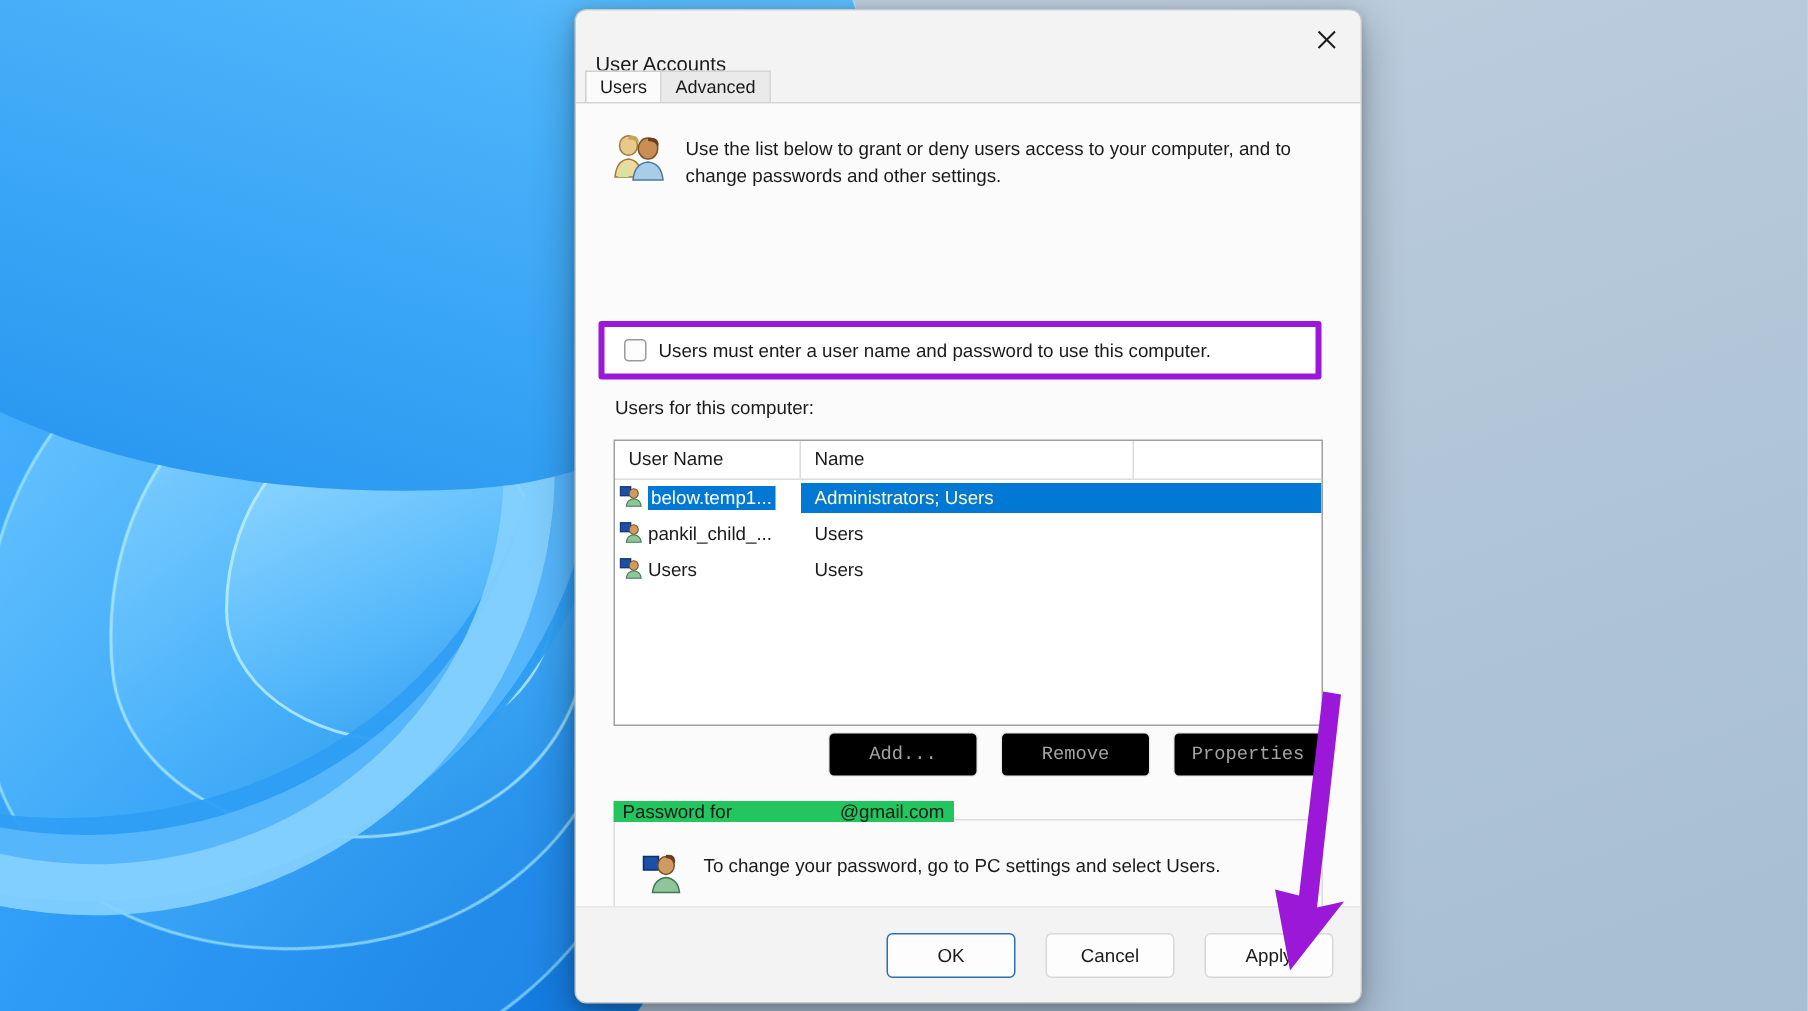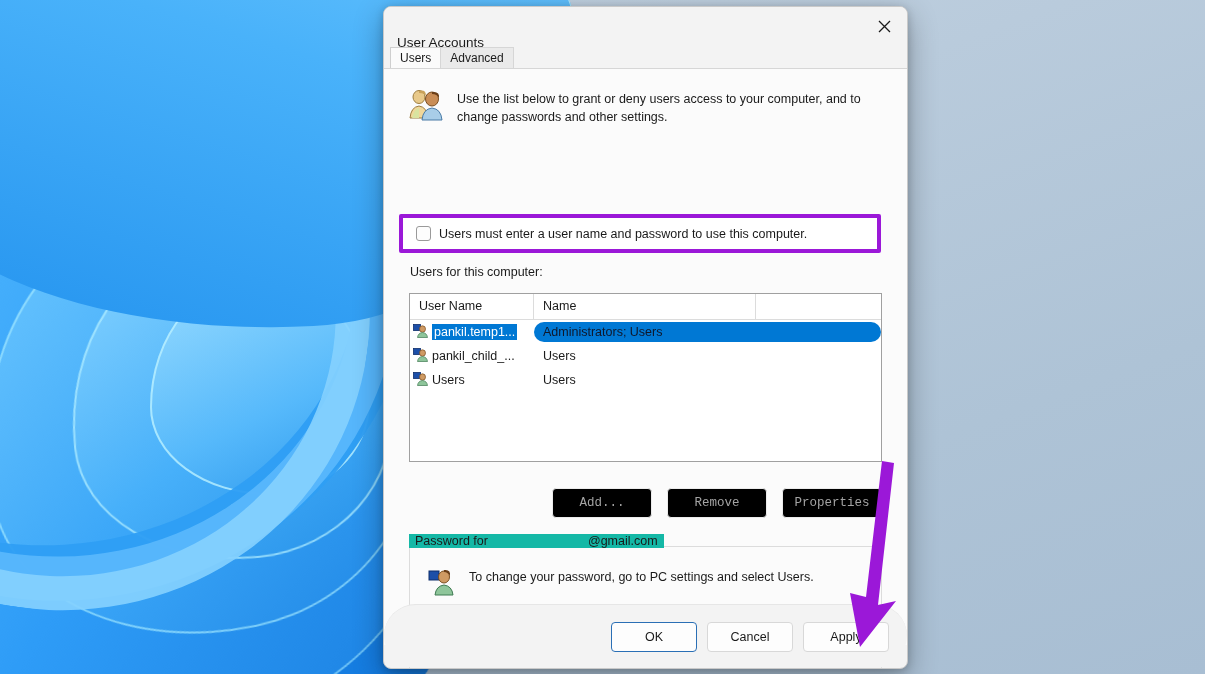--- a/index.html
+++ b/index.html
@@ -184,21 +184,21 @@
   #cb-label { font-size: 12.5px; color: #1a1a1a; }
 
   
   #list-label {
     position:absolute; left: 26px; top: 196px;
     font-size: 12.5px;
   }
   #listview {
     position: absolute;
     left: 25px; top: 224px;
-    width: 473px; height: 169px;
+    width: 473px; height: 191px;
     background: #ffffff;
     border: 1px solid #a0a0a0;
     overflow: hidden;
   }
   #lv-header { display: flex; height: 26px; border-bottom: 1px solid #dcdcdc; }
   .lv-col {
     font-size: 12.5px;
     padding: 5px 0 0 9px;
     border-right: 1px solid #dcdcdc;
     color: #1a1a1a;
@@ -208,21 +208,21 @@
   .lv-col.c3 { width: 125px; border-right: none; }
   .lv-row { display:flex; height: 24px; align-items:center; }
   .lv-row .uname {
     width: 124px; display: flex; align-items: center; gap: 4px;
     padding-left: 3px; font-size: 12.5px; overflow: hidden; white-space: nowrap;
   }
   .lv-row .ugroup { font-size: 12.5px; padding-left: 9px; }
   .lv-row.selected .unamebox {
     background: #0078d4; color: #ffffff; padding: 1px 2px;
   }
-  .lv-row.selected .ugroup { background: #0078d4; color:#0f172a; height:20px; display:flex; align-items:center; flex:1;border-radius:10px; }
+  .lv-row.selected .ugroup { background: #0078d4; color:#fef9c3; height:20px; display:flex; align-items:center; flex:1; }
   .lv-row.selected { background: transparent; }
 
   
   #action-btns {
     position:absolute; left: 25px; top: 419px;
     width: 473px;
     display: flex; justify-content: flex-end; gap: 15px;
   }
   .btn {
     height: 30px; min-width: 100px;
@@ -239,39 +239,38 @@
 
   
   #pw-group {
     position:absolute; left: 25px; top: 477px;
     width: 473px; height: 126px;
     border: 1px solid #dcdcdc;
     border-radius: 2px;
   }
   #pw-legend {
     position:absolute; left: 25px; top: 465px;
-    background: #14b8a6;
+    background: #22c55e;
     padding: 0 6px 0 6px;
     font-size: 12.5px;
-    display: flex; gap: 100px;
+    display: flex; gap: 72px;
   }
   #pw-body { display:flex; gap: 13px; padding: 21px 18px 0 18px; }
   #pw-text { font-size: 12.5px; line-height: 18px; }
   #reset-wrap { position:absolute; right: 12px; bottom: 10px; }
 
   
   #bottombar {
     position:absolute; left:0; bottom:0;
     width: 523px; height: 64px;
     background: #f3f3f3;
     border-top: 1px solid #e6e6e6;
     display:flex; align-items:center; justify-content: flex-end;
-    gap: 10px;
+    gap: 20px;
     padding-right: 18px;
-    border-radius: 32px;
   }
   .btn-bottom {
     width: 86px; height: 30px;
     background: #fdfdfd;
     border: 1px solid #d8d8d8;
     border-radius: 4px;
     font-size: 12.5px;
     display:flex; align-items:center; justify-content:center;
     cursor: default;
     color:#1a1a1a;
@@ -360,21 +359,21 @@
 
         <div class="lv-row selected">
           <div class="uname">
             <span>
               <svg width="15" height="15" viewBox="0 0 15 15" aria-hidden="true">
                 <rect x="0.5" y="1.5" width="7" height="6" fill="#1c4fa8" stroke="#0e2f6b" stroke-width="0.8"></rect>
                 <ellipse cx="9.5" cy="6" rx="3" ry="3.2" fill="#cf9a63" stroke="#7a4f22" stroke-width="0.7"></ellipse>
                 <path d="M4.5 14.5 q0.6-4.6 5-5 q4.4 0.4 5 5z" fill="#8ec59a" stroke="#3f7a52" stroke-width="0.7"></path>
               </svg>
             </span>
-            <span class="unamebox">pankil.temp1...</span>
+            <span class="unamebox">below.temp1...</span>
           </div>
           <div class="ugroup">Administrators; Users</div>
         </div>
 
         <div class="lv-row">
           <div class="uname">
             <span>
               <svg width="15" height="15" viewBox="0 0 15 15" aria-hidden="true">
                 <rect x="0.5" y="1.5" width="7" height="6" fill="#1c4fa8" stroke="#0e2f6b" stroke-width="0.8"></rect>
                 <ellipse cx="9.5" cy="6" rx="3" ry="3.2" fill="#cf9a63" stroke="#7a4f22" stroke-width="0.7"></ellipse>

